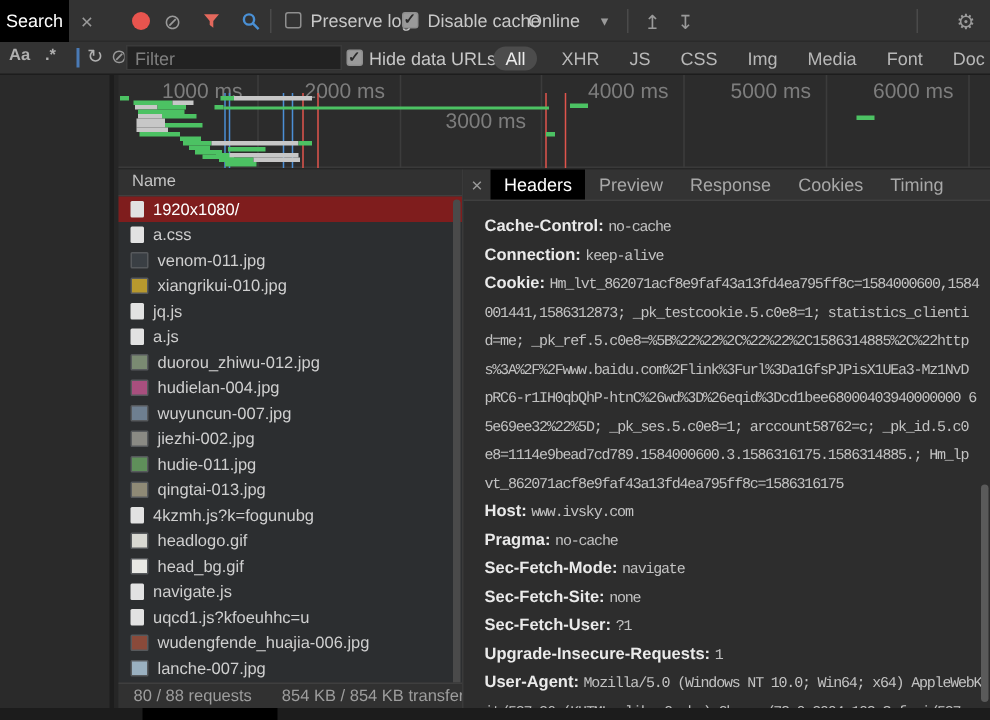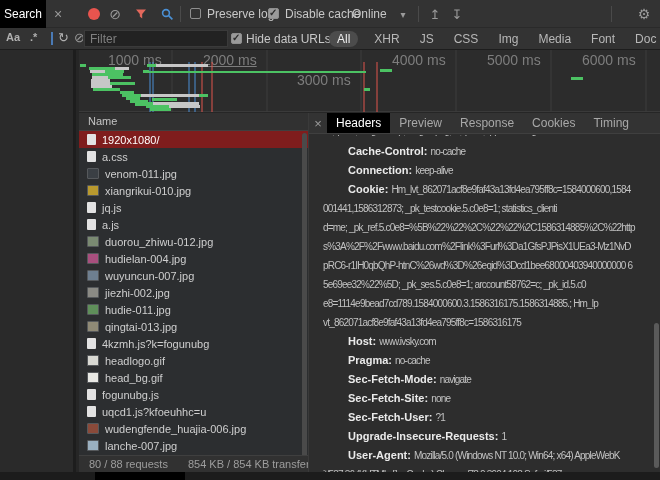--- a/index.html
+++ b/index.html
@@ -54,22 +54,22 @@
   
   .details { position:absolute; left:308px; top:113px; width:352px; height:359px; background:#2d2d2d; border-left:1px solid #3a3a3a; }
   .dtabs { height:21px; background:#333333; border-bottom:1px solid #3f3f3f; display:flex; align-items:stretch; }
   .dclose { width:18px; display:flex; align-items:center; justify-content:center; color:#9a9a9a; font-size:13px; }
   .dtab { padding:0 9px; font-size:12px; color:#a8a8a8; display:flex; align-items:center; }
   .dtab.active { background:#000; color:#fff; }
   .dcontent { position:absolute; left:0; top:22px; right:0; bottom:0; overflow:hidden; padding-left:14px; }
   .hline { height:19px; line-height:19px; white-space:nowrap; overflow:hidden; }
   .hline.clipped { height:5px; display:flex; align-items:flex-end; overflow:hidden; }
   .hline.clipped > span { display:block; height:19px; line-height:19px; }
-  .hname { color:#eaeaea; font-weight:bold; font-size:11px;margin-left:25px; }
-  .hval { color:#c2c2c2; font-family:Liberation Sans, sans-serif; font-size:10px; letter-spacing:-0.8px; }
+  .hname { color:#eaeaea; font-weight:bold; font-size:11px; }
+  .hval { color:#c2c2c2; font-family:Liberation Mono, monospace; font-size:10px; letter-spacing:-0.8px; }
   .det-scroll { position:absolute; right:1px; top:210px; width:5px; height:145px; background:#5a5a5a; border-radius:3px; }
 
   
   .bottom-strip { position:absolute; left:0; top:472px; width:660px; height:8px; background:#1c1c1c; }
   .bottom-black { position:absolute; left:95px; top:0; width:90px; height:8px; background:#000; }
 </style>
 </head>
 <body>
 
 <div class="row1">
@@ -132,21 +132,21 @@
       <span class="pill">Media</span>
       <span class="pill">Font</span>
       <span class="pill">Doc</span>
     </div>
 </div>
 
 <div class="sidebar-body"></div>
 
 <div class="overview">
     <span class="tick-label" style="left: 29px;">1000 ms</span>
-    <span class="tick-label" style="left: 124px; text-decoration: underline;">2000 ms</span>
+    <span class="tick-label" style="left: 124px;">2000 ms</span>
     <span class="tick-label" style="left: 218px; margin-top: 20px;">3000 ms</span>
     <span class="tick-label" style="left: 313px;">4000 ms</span>
     <span class="tick-label" style="left: 408px;">5000 ms</span>
     <span class="tick-label" style="left: 503px;">6000 ms</span>
     <svg width="581" height="62">
       <line x1="93" x2="93" y1="0" y2="62" stroke="#3c3c3c" stroke-width="1"></line>
       <line x1="188" x2="188" y1="0" y2="62" stroke="#3c3c3c" stroke-width="1"></line>
       <line x1="282" x2="282" y1="0" y2="62" stroke="#3c3c3c" stroke-width="1"></line>
       <line x1="377" x2="377" y1="0" y2="62" stroke="#3c3c3c" stroke-width="1"></line>
       <line x1="472" x2="472" y1="0" y2="62" stroke="#3c3c3c" stroke-width="1"></line>
@@ -254,21 +254,21 @@
       <div class="frow">
         <span class="fic thumb" style="background: rgb(216, 216, 210);"></span>
         <span>headlogo.gif</span>
       </div>
       <div class="frow">
         <span class="fic thumb" style="background: rgb(232, 232, 228);"></span>
         <span>head_bg.gif</span>
       </div>
       <div class="frow">
         <span class="fic doc"></span>
-        <span>fogunubg.js</span>
+        <span>navigate.js</span>
       </div>
       <div class="frow">
         <span class="fic doc"></span>
         <span>uqcd1.js?kfoeuhhc=u</span>
       </div>
       <div class="frow">
         <span class="fic thumb" style="background: rgb(138, 74, 58);"></span>
         <span>wudengfende_huajia-006.jpg</span>
       </div>
       <div class="frow">

